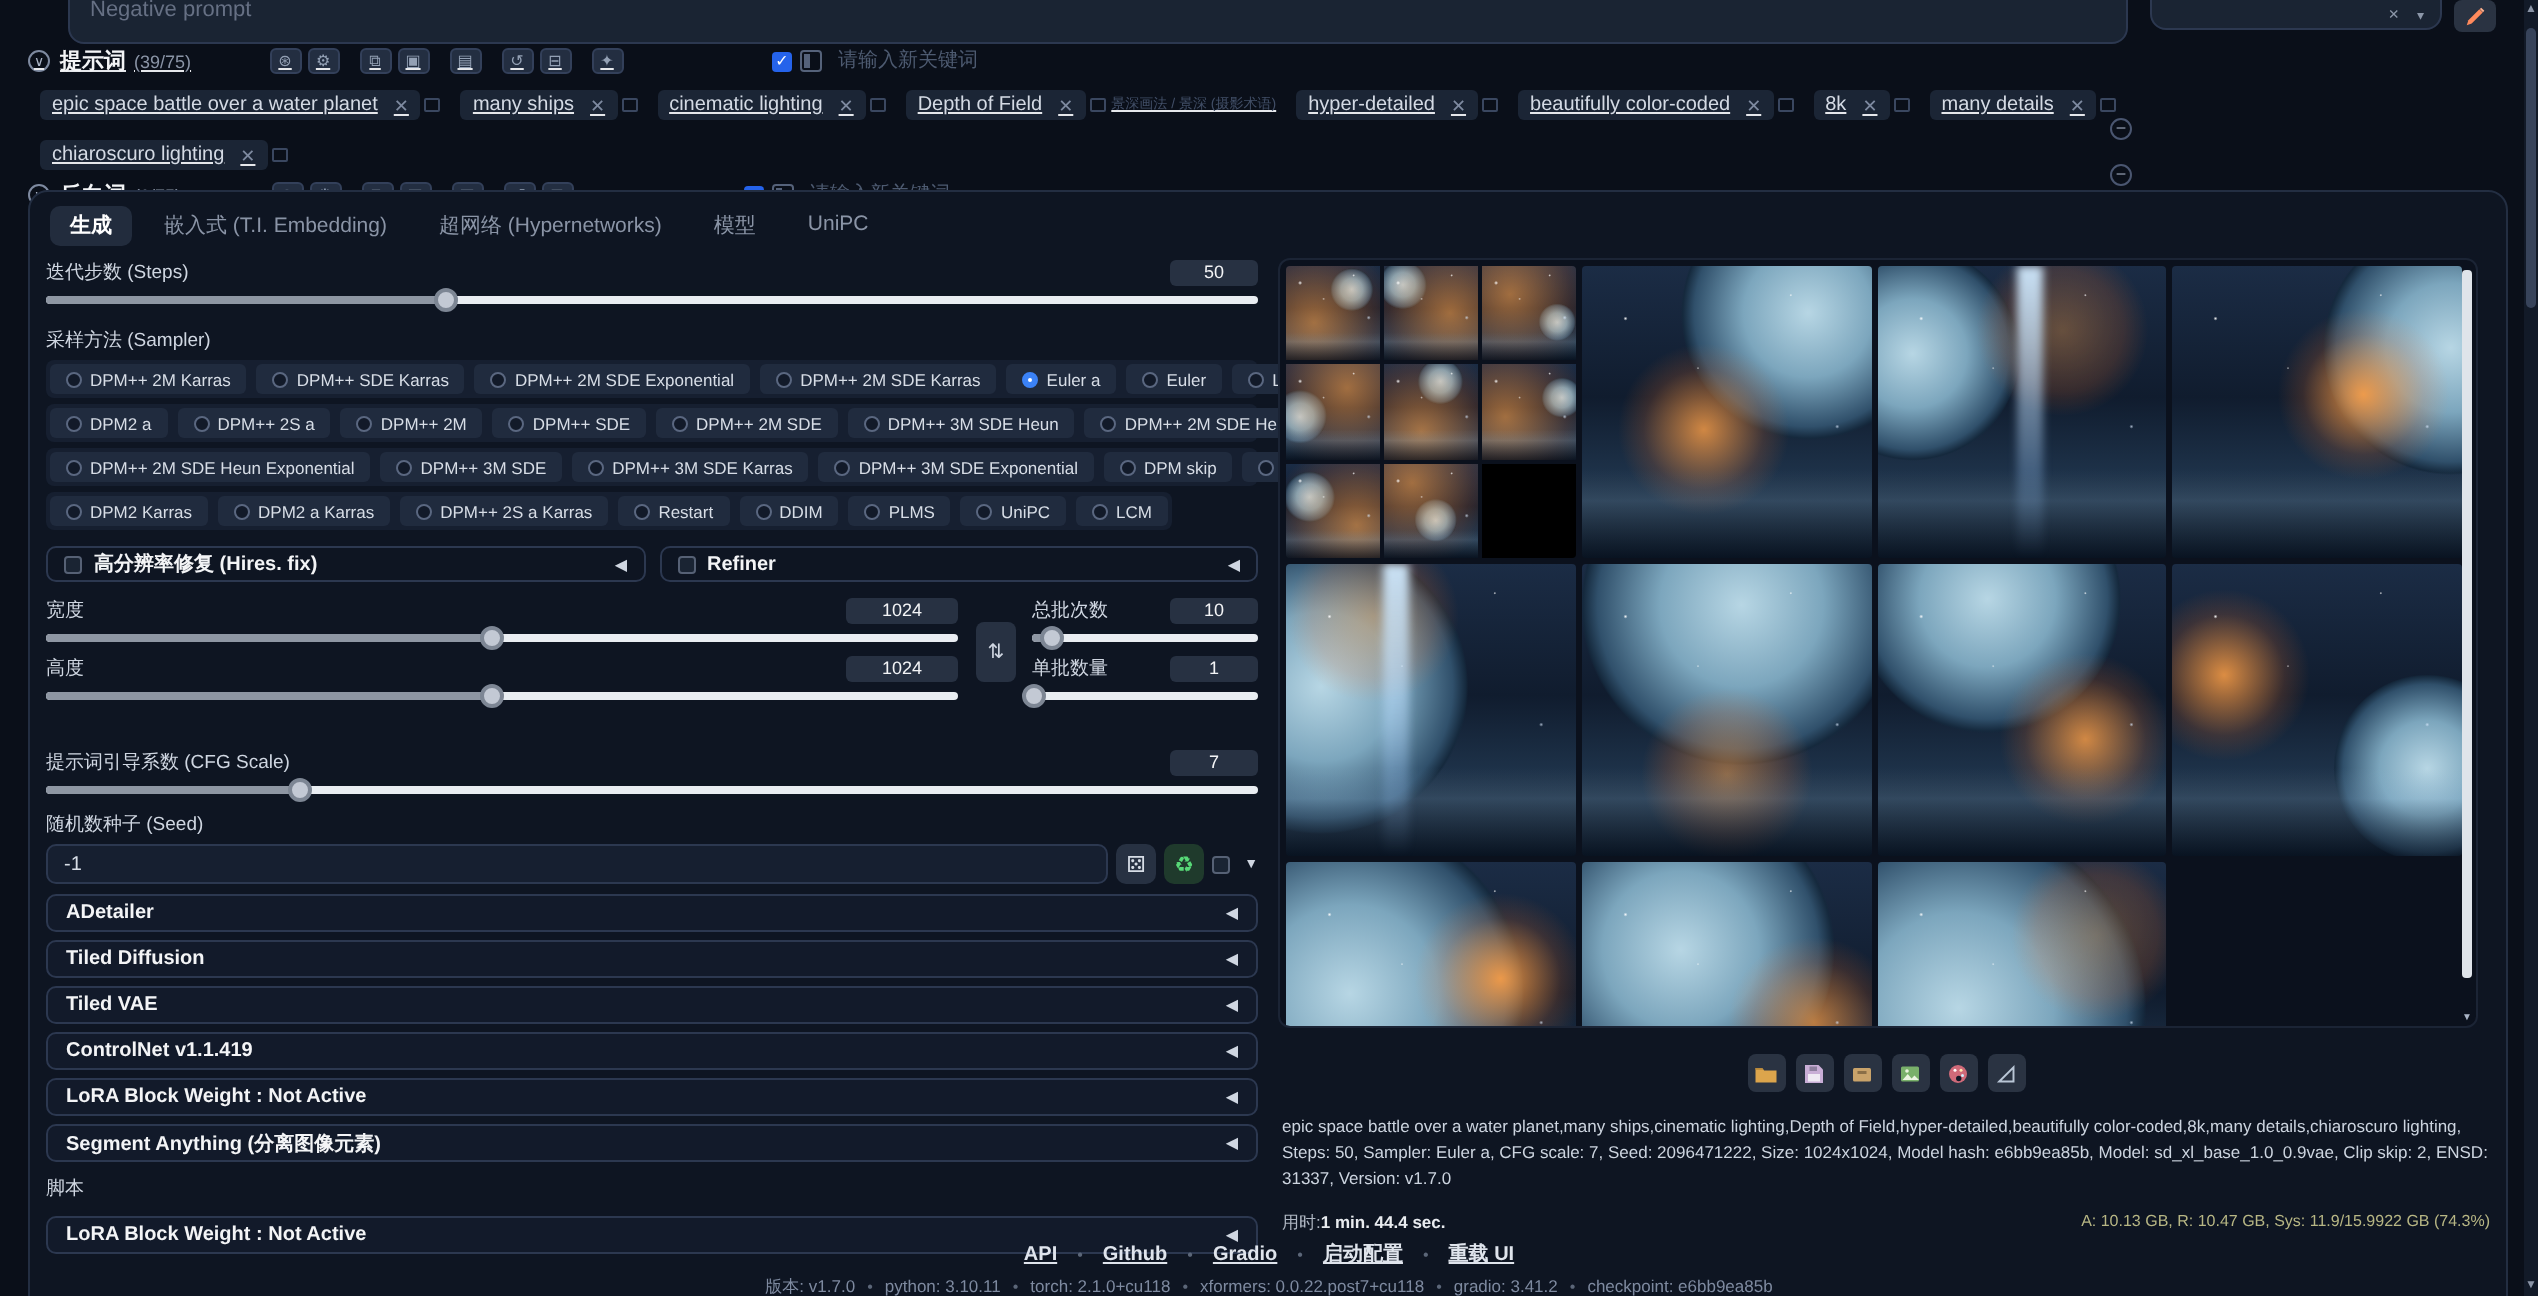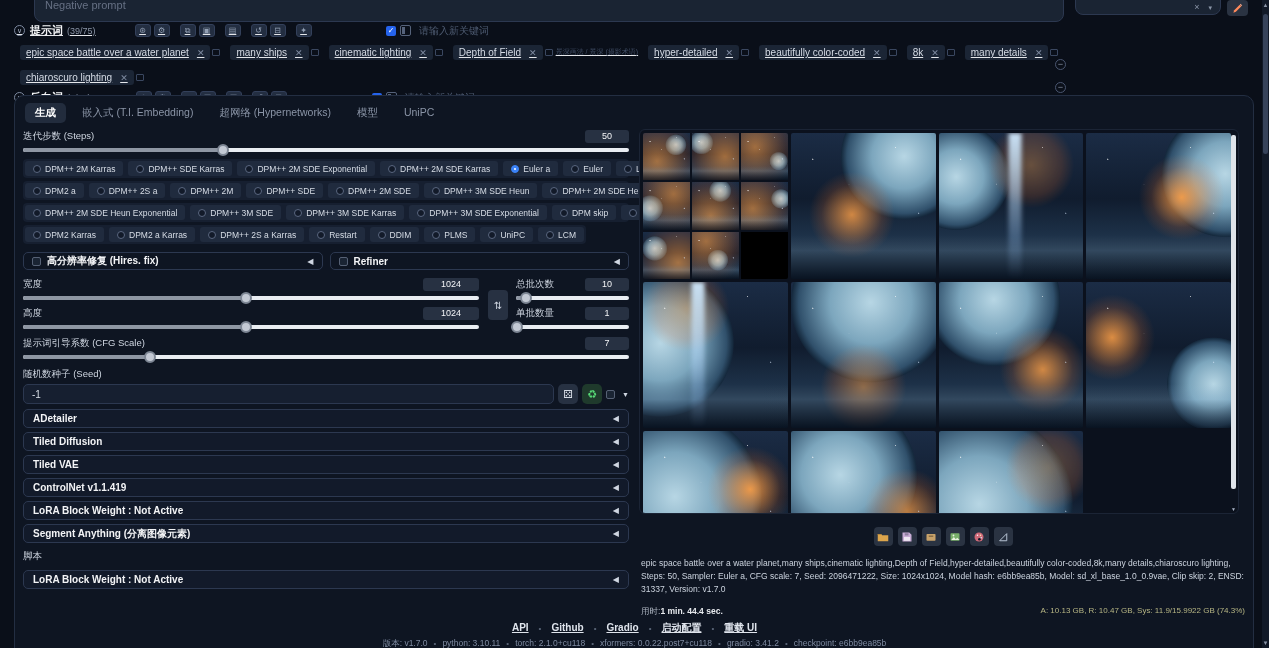--- a/index.html
+++ b/index.html
@@ -86,21 +86,21 @@
   .hr-label{font-size:10px;font-weight:bold;color:#f3f4f6;}
   .acc-arrow{margin-left:auto;color:#cfd6e1;font-size:8px;}
 
   .dim-grid{position:relative;margin-top:7px;height:58px;}
   .dim-left{position:absolute;left:0;top:0;width:456px;}
   .swap-btn{position:absolute;left:465px;top:13px;width:20px;height:30px;background:#273142;border-radius:4px;
     color:#cfd6e1;font-size:10px;display:flex;align-items:center;justify-content:center;}
   .dim-right{position:absolute;left:493px;top:0;width:113px;}
   .pair2{margin-top:2px;}
 
-  .cfg-block{margin-top:1px;}
+  .cfg-block{margin-top:18px;}
   .seed-block{margin-top:5px;}
   .seed-row{display:flex;align-items:center;gap:4px;margin-top:3px;}
   input.seed{flex:1;height:20px;background:#161f30;border:1px solid #2c3850;border-radius:5px;color:#d7dde6;
     font-size:10px;padding:0 8px;outline:none;font-family:"Liberation Sans",sans-serif;}
   .sq-btn{width:20px;height:20px;background:#273142;border-radius:5px;display:flex;align-items:center;
     justify-content:center;font-size:11px;color:#d7dde6;flex:none;}
   .sq-btn.green{background:#1f3a2c;color:#57d977;}
   .seed-extra{font-size:7px;color:#cfd6e1;margin-left:3px;}
 
   .acc-list{margin-top:5px;}
@@ -319,20 +319,21 @@
     <div class="label-row">
       <span class="ctl-label">迭代步数 (Steps)</span>
       <span class="num-box">50</span>
     </div>
     <div class="slider" style="--pct: 33%;">
       <div class="track"></div>
         <div class="fill"></div>
         <div class="handle"></div>
     </div>
 
+    <div class="ctl-label sampler-label">采样方法 (Sampler)</div>
     <div id="sampler-rows">
         <div class="sampler-row">
           <label class="chip">
             <span class="radio"></span>
             <span>DPM++ 2M Karras</span>
           </label>
           <label class="chip">
             <span class="radio"></span>
             <span>DPM++ SDE Karras</span>
           </label>

